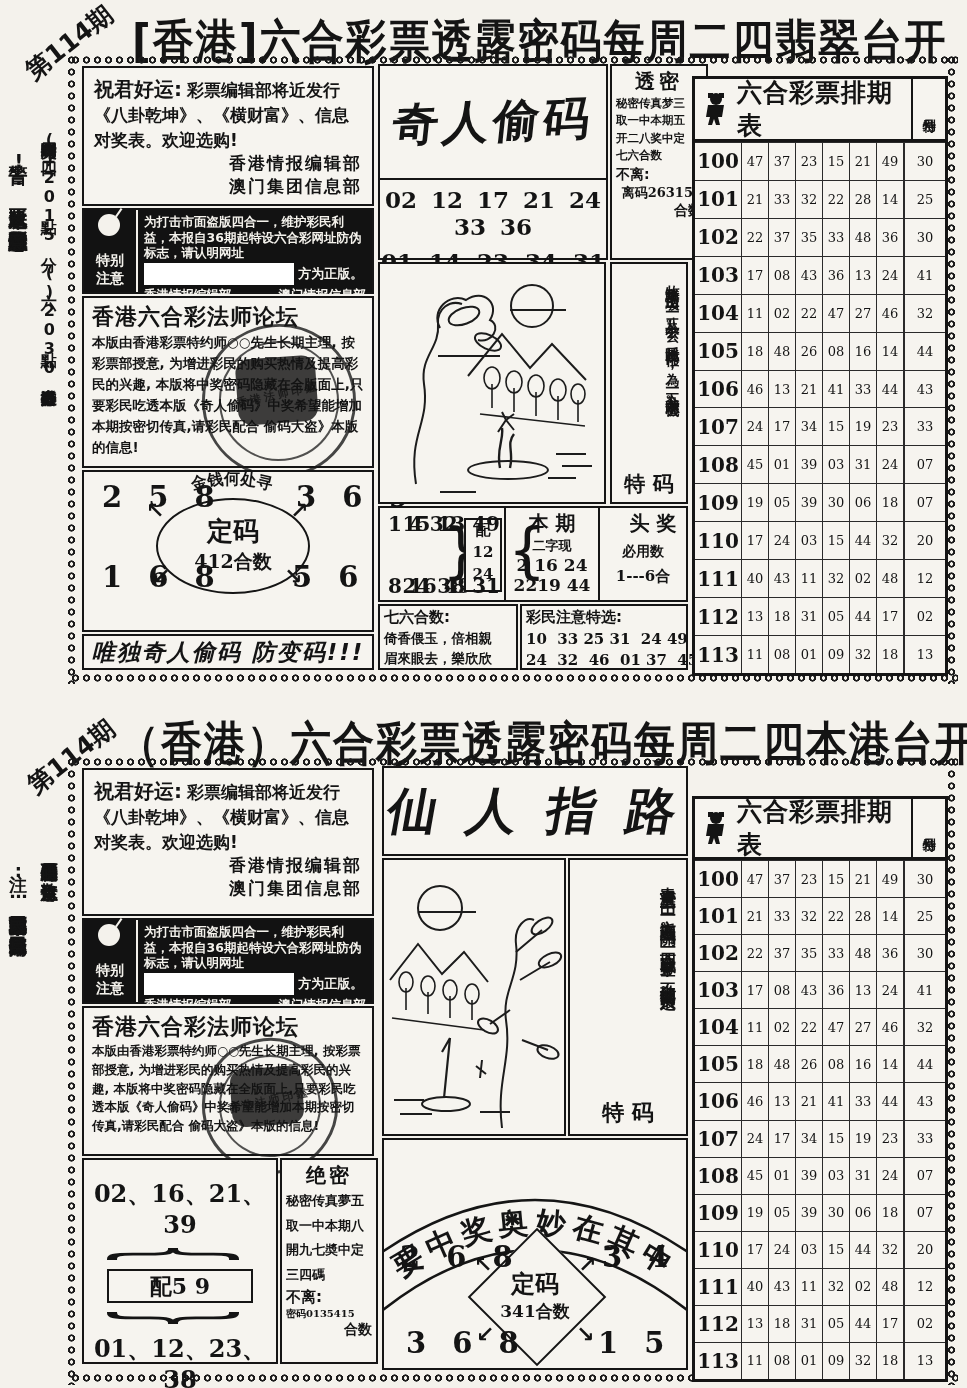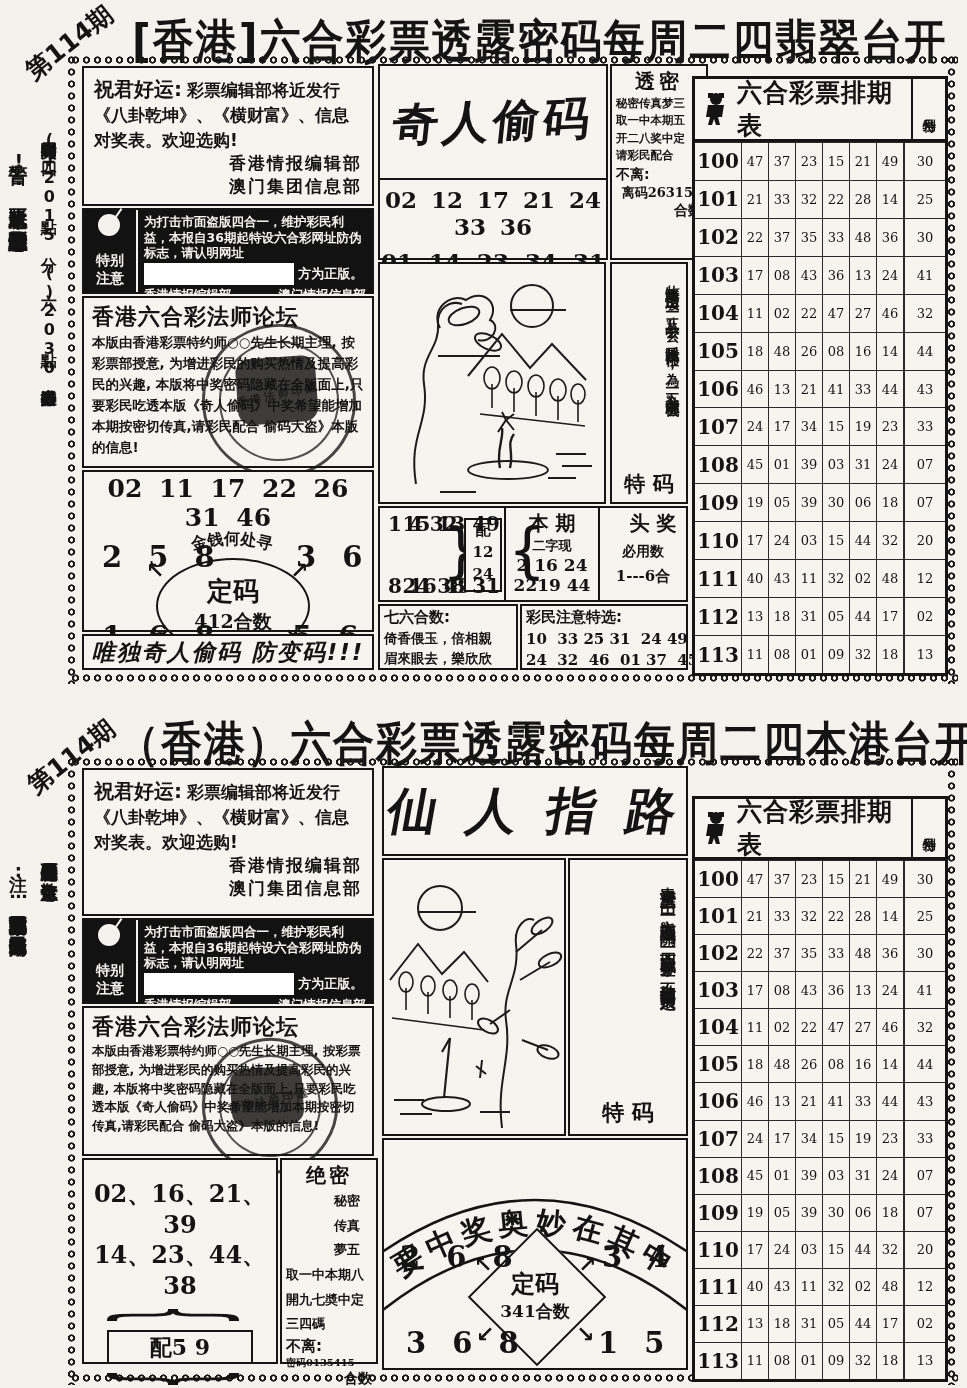--- a/index.html
+++ b/index.html
@@ -79,21 +79,20 @@
     <div style="font-size:22px;font-weight:900;letter-spacing:1px;">香港六合彩法师论坛</div>
     <div style="font-size:13.5px;font-weight:700;line-height:1.55;">本版由香港彩票特约师○○先生长期主理, 按彩票部授意, 为增进彩民的购买热情及提高彩民的兴趣, 本版将中奖密码隐藏在全版面上,只要彩民吃透本版《奇人偷码》中奖希望能增加本期按密切传真,请彩民配合 偷码大盗》本版的信息!</div>
     <div class="stamp" style="left:118px;top:26px;">
       <div class="inner"></div>
         <div class="blob"></div>
       <div class="ring">香港法师印鑑</div>
     </div>
   </div>
 
   <div class="box" style="left:82px;top:470px;width:292px;height:162px;">
-    <div class="num" style="text-align:center;font-size:25px;word-spacing:8px;margin-top:2px;">02 11 17 22 26 31 46</div>
     <div style="position:relative;height:128px;">
       <div style="position:absolute;left:72px;top:26px;width:150px;height:92px;border:2px solid #151515;border-radius:50%;text-align:center;">
         <div style="font-size:26px;font-weight:900;margin-top:14px;">定码</div>
         <div class="num" style="font-size:19px;">412合数</div>
       </div>
       <svg class="abs" style="left:60px;top:-6px;" width="176" height="44" viewBox="0 0 176 44">
         <path id="arcA" d="M 8 42 Q 88 -6 168 42" fill="none" stroke="none"></path>
         <text font-size="16" font-weight="bold" fill="#141414"><textPath href="#arcA" startOffset="50%" text-anchor="middle">金钱何处寻</textPath></text>
       </svg>
       <div class="cornernum" style="left:18px;top:8px;">2 5 8</div>
@@ -152,21 +151,21 @@
           <line x1="60" y1="228" x2="96" y2="228"></line>
       </g>
     </svg>
   </div>
 
   <div class="box" style="left:610px;top:64px;width:98px;height:196px;padding:2px 4px;">
     <div style="text-align:center;font-size:20px;font-weight:900;letter-spacing:4px;">透密</div>
     <div style="font-size:11.5px;font-weight:700;line-height:1.5;">秘密传真梦三</div>
     <div style="font-size:11.5px;font-weight:700;line-height:1.5;">取一中本期五</div>
     <div style="font-size:11.5px;font-weight:700;line-height:1.5;">开二八奖中定</div>
-    <div style="font-size:11.5px;font-weight:700;line-height:1.5;">请彩民配合</div>
+    <div style="font-size:11.5px;font-weight:700;line-height:1.5;">七六合数</div>
     <div style="font-size:14px;font-weight:900;margin-top:2px;">不离:</div>
     <div class="num" style="font-size:13px;text-align:right;">离码263153</div>
     <div style="font-size:14px;font-weight:700;text-align:right;">合数</div>
   </div>
 
   <div class="box" style="left:610px;top:262px;width:78px;height:242px;">
     <div class="poemcols" style="position:absolute;top:10px;right:4px;height:190px;font-size:14px;">
       <span>牧童騎牛上山坡，</span>
       <span>一八三八玄中玄。</span>
       <span>呼風喚雨任 為，</span>
@@ -413,33 +412,32 @@
     <div style="font-size:12.5px;font-weight:700;line-height:1.5;">本版由香港彩票特约师○○先生长期主理, 按彩票部授意, 为增进彩民的购买热情及提高彩民的兴趣, 本版将中奖密码隐藏在全版面上,只要彩民吃透本版《奇人偷码》中奖希望能增加本期按密切传真,请彩民配合 偷码大盗》本版的信息!</div>
     <div class="stamp" style="left:118px;top:30px;width:130px;height:130px;">
       <div class="inner"></div>
         <div class="blob" style="left:28px;top:26px;width:72px;height:58px;"></div>
       <div class="ring" style="top:52px;width:118px;">香港法师印鑑</div>
     </div>
   </div>
 
   <div class="box" style="left:82px;top:1158px;width:196px;height:206px;text-align:center;padding-top:18px;">
     <div class="num" style="font-size:24px;">02、16、21、39</div>
-    <div class="num" style="font-size:24px;">14、23、44、38</div>
     <span class="braceh">{</span>
     <div class="box" style="position:relative;left:24px;top:0;width:146px;height:34px;margin:0;display:inline-block;left:0;">
       <span class="num" style="font-size:22px;line-height:30px;">配5  9</span>
     </div>
     <span class="braceh">}</span>
     <div class="num" style="font-size:24px;">01、12、23、38</div>
     
   </div>
 
   <div class="box" style="left:280px;top:1158px;width:98px;height:206px;padding:2px 4px;">
     <div style="text-align:center;font-size:20px;font-weight:900;letter-spacing:3px;">绝密</div>
-    <div style="font-size:13px;font-weight:700;line-height:1.9;margin-left:48px;">秘密传真夢五</div>
+    <div style="font-size:13px;font-weight:700;line-height:1.9;">秘密传真夢五</div>
     <div style="font-size:13px;font-weight:700;line-height:1.9;">取一中本期八</div>
     <div style="font-size:13px;font-weight:700;line-height:1.9;">開九七奬中定</div>
     <div style="font-size:13px;font-weight:700;line-height:1.9;">三四碼</div>
     <div style="font-size:15px;font-weight:900;">不离:</div>
     <div class="num" style="font-size:10px;">密码0135415</div>
     <div style="font-size:14px;font-weight:700;text-align:right;">合数</div>
   </div>
 
   <div class="box center" style="left:382px;top:766px;width:306px;height:90px;">
     <span style="font-size:50px;font-weight:900;transform:skewX(-10deg);letter-spacing:6px;white-space:nowrap;">仙 人 指 路</span>

